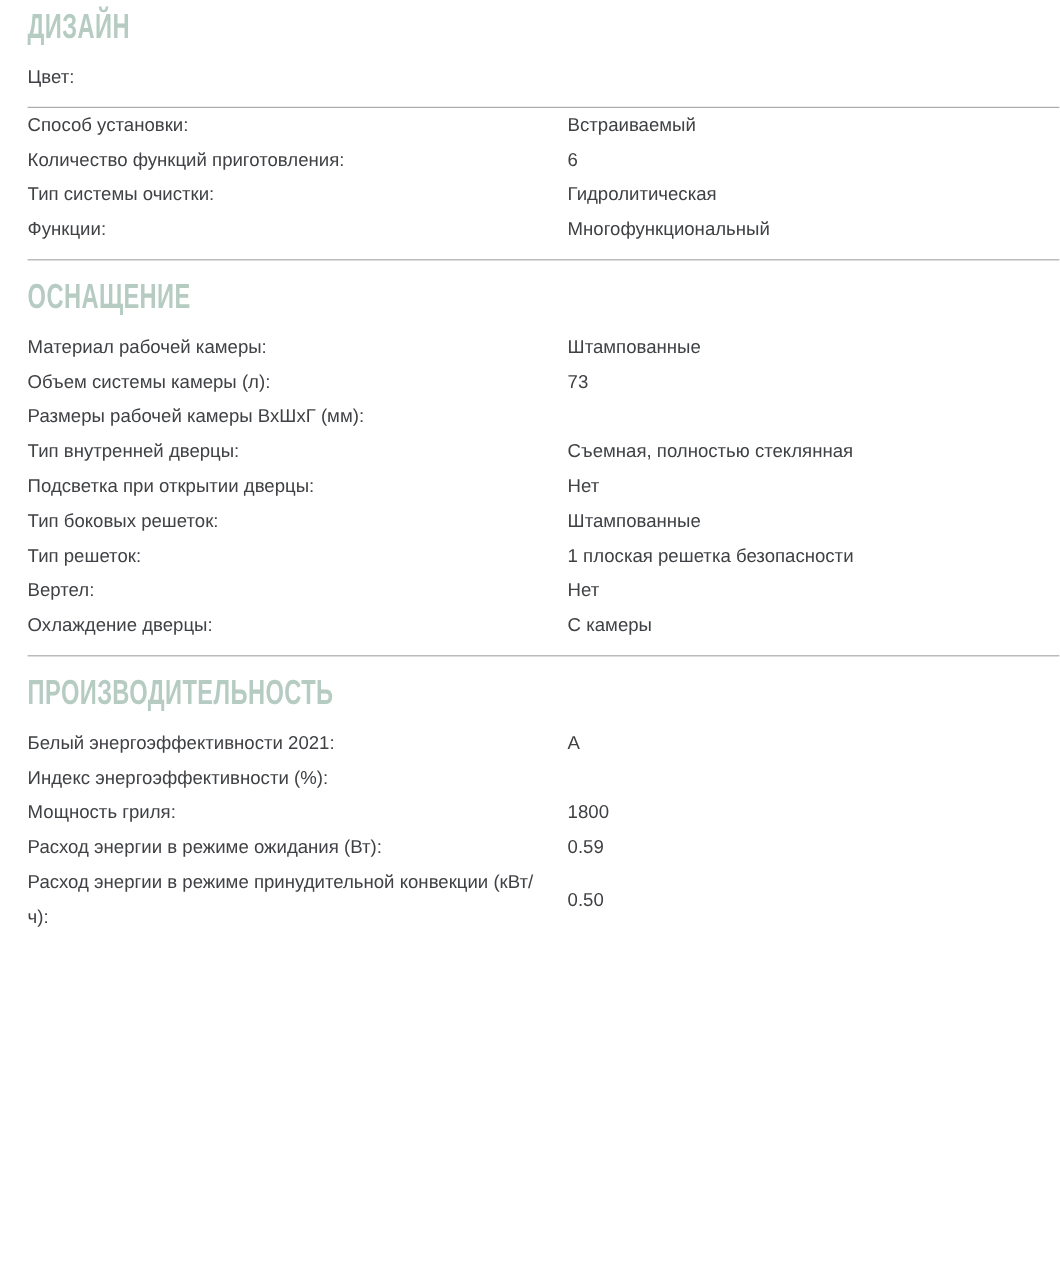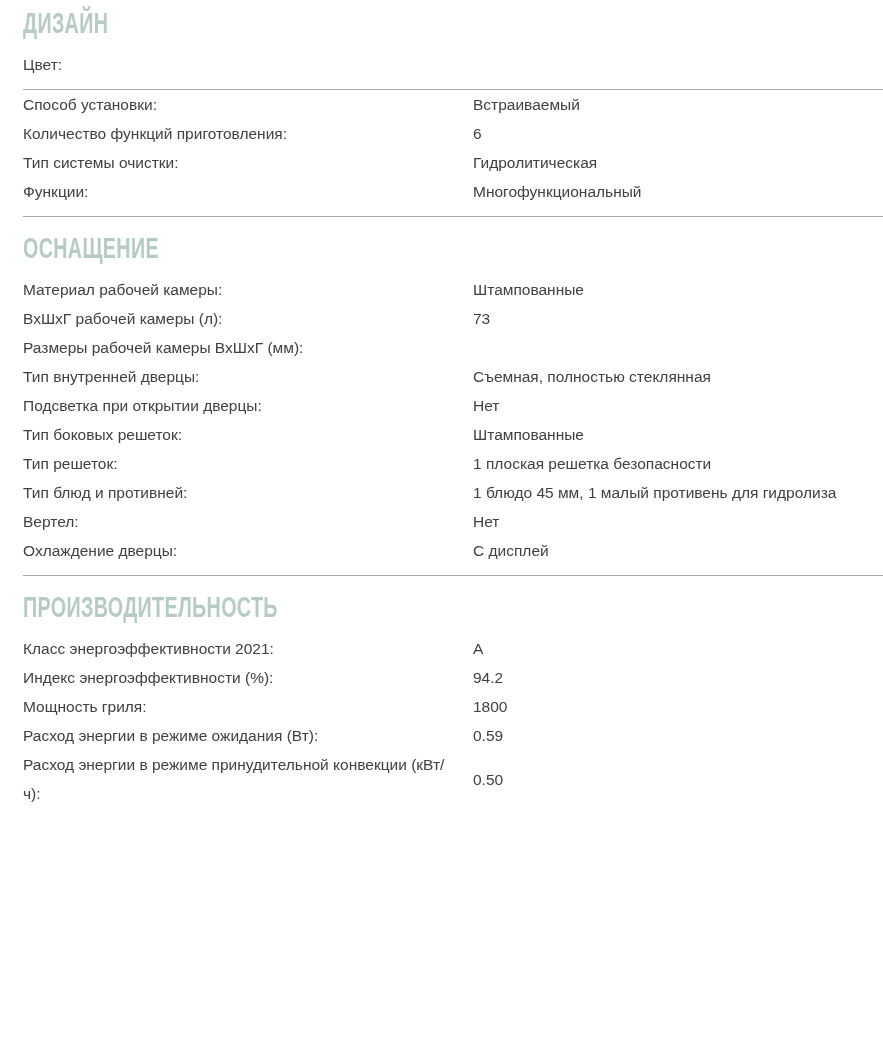--- a/index.html
+++ b/index.html
@@ -108,21 +108,21 @@
     <h2 class="section-title">
       <span class="condensed">ОСНАЩЕНИЕ</span>
     </h2>
     <div class="rows">
   <div class="row">
     <div class="label">Материал рабочей камеры:</div>
     <div class="value">Штампованные</div>
   </div>
 
   <div class="row">
-    <div class="label">ВхШхГ рабочей камеры (л):</div>
+    <div class="label">Объем системы камеры (л):</div>
     <div class="value">73</div>
   </div>
 
   <div class="row">
     <div class="label">Размеры рабочей камеры ВхШхГ (мм):</div>
   </div>
 
   <div class="row">
     <div class="label">Тип внутренней дверцы:</div>
     <div class="value">Съемная, полностью стеклянная</div>
@@ -136,52 +136,47 @@
   <div class="row">
     <div class="label">Тип боковых решеток:</div>
     <div class="value">Штампованные</div>
   </div>
 
   <div class="row">
     <div class="label">Тип решеток:</div>
     <div class="value">1 плоская решетка безопасности</div>
   </div>
 
-  <div class="row">
-    <div class="label">Тип блюд и противней:</div>
-    <div class="value">1 блюдо 45 мм, 1 малый противень для гидролиза</div>
-  </div>
 
   <div class="row">
     <div class="label">Вертел:</div>
     <div class="value">Нет</div>
   </div>
 
   <div class="row">
     <div class="label">Охлаждение дверцы:</div>
-    <div class="value">С дисплей</div>
+    <div class="value">С камеры</div>
   </div>
 </div>
     <hr class="divider">
   </section>
 
 
   <section class="spec-section">
     <h2 class="section-title">
       <span class="condensed">ПРОИЗВОДИТЕЛЬНОСТЬ</span>
     </h2>
     <div class="rows">
   <div class="row">
-    <div class="label">Класс энергоэффективности 2021:</div>
+    <div class="label">Белый энергоэффективности 2021:</div>
     <div class="value">A</div>
   </div>
 
   <div class="row">
     <div class="label">Индекс энергоэффективности (%):</div>
-    <div class="value">94.2</div>
   </div>
 
 
   <div class="row">
     <div class="label">Мощность гриля:</div>
     <div class="value">1800</div>
   </div>
 
   <div class="row">
     <div class="label">Расход энергии в режиме ожидания (Вт):</div>

